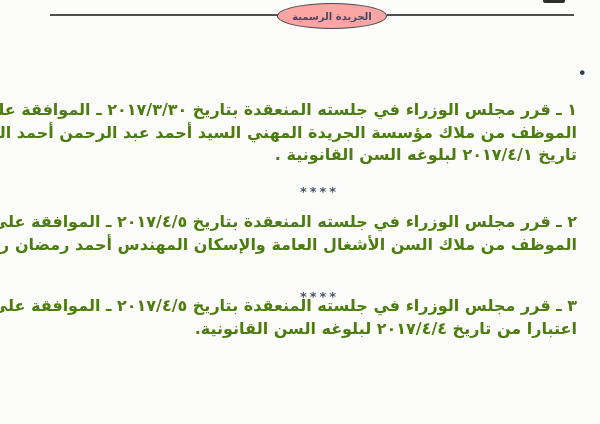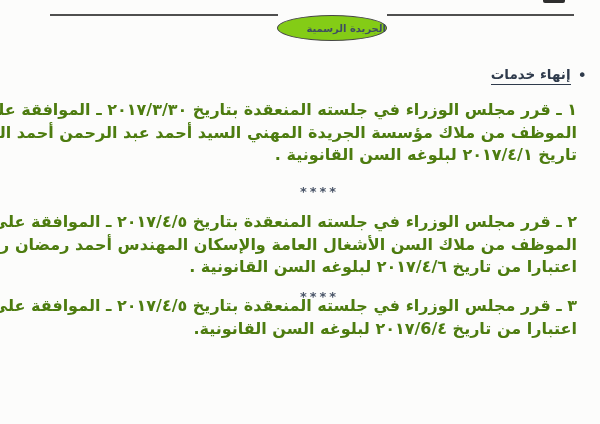--- a/index.html
+++ b/index.html
@@ -31,30 +31,30 @@
     position: absolute;
     top: 14px;
     height: 2px;
     background: #4f4f4f;
   }
   .rule-left  { left: 50px;  width: 228px; }
   .rule-right { left: 387px; width: 187px; }
   .masthead-oval {
     position: absolute;
     left: 277px;
-    top: 15px;
+    top: 3px;
     width: 110px;
     height: 26px;
     border: 1.6px solid #474747;
     border-radius: 50%;
     box-sizing: border-box;
     display: flex;
     align-items: center;
-    justify-content: flex-end;
-    background: #84cc16;
+    justify-content: center;
+    background: #fca5a5;
   }
   .masthead-title {
     direction: rtl;
     font-size: 10px;
     font-weight: bold;
     color: #3e4d62;
     line-height: 1;
     padding-top: 2px;
     white-space: nowrap;
   }
@@ -129,37 +129,35 @@
   <div class="corner-fragment"></div>
 
   <div class="rule rule-left"></div>
   <div class="rule rule-right"></div>
   <div class="masthead-oval">
     <span class="masthead-title">الجريدة الرسمية</span>
   </div>
 
   <div class="section-heading">
     <span class="bullet">•</span>
-    <span class="section-title">إنهاء خدمات</span>
   </div>
 
   <div class="item item-1">
     <div class="line just">١ ـ  قرر مجلس الوزراء في جلسته المنعقدة بتاريخ ٢٠١٧/٣/٣٠ ـ الموافقة على إنهاء خدمة</div>
     <div class="line just">الموظف من ملاك مؤسسة الجريدة المهني السيد أحمد عبد الرحمن أحمد الجعيدي اعتبارا من</div>
     <div class="line lastline">تاريخ ٢٠١٧/٤/١ لبلوغه السن القانونية .</div>
   </div>
 
   <div class="separator separator-1">****</div>
 
   <div class="item item-2">
     <div class="line just">٢ ـ  قرر مجلس الوزراء في جلسته المنعقدة بتاريخ ٢٠١٧/٤/٥ ـ الموافقة على إنهاء خدمة</div>
     <div class="line just">الموظف من ملاك السن الأشغال العامة والإسكان المهندس أحمد رمضان راجي الحمود</div>
-    <div class="line lastline">اعتبارا من تاريخ ٢٠١٧/٤/٦ لبلوغه السن القانونية .</div>
   </div>
 
   <div class="separator separator-2">****</div>
 
   <div class="item item-3">
     <div class="line just">٣ ـ  قرر مجلس الوزراء في جلسته المنعقدة بتاريخ ٢٠١٧/٤/٥ ـ الموافقة على إنهاء خدمة</div>
-    <div class="line lastline">اعتبارا من تاريخ ٢٠١٧/6/٤ لبلوغه السن القانونية.</div>
+    <div class="line lastline">اعتبارا من تاريخ ٢٠١٧/٤/٤ لبلوغه السن القانونية.</div>
   </div>
 
 </div>
 
 </body></html>

